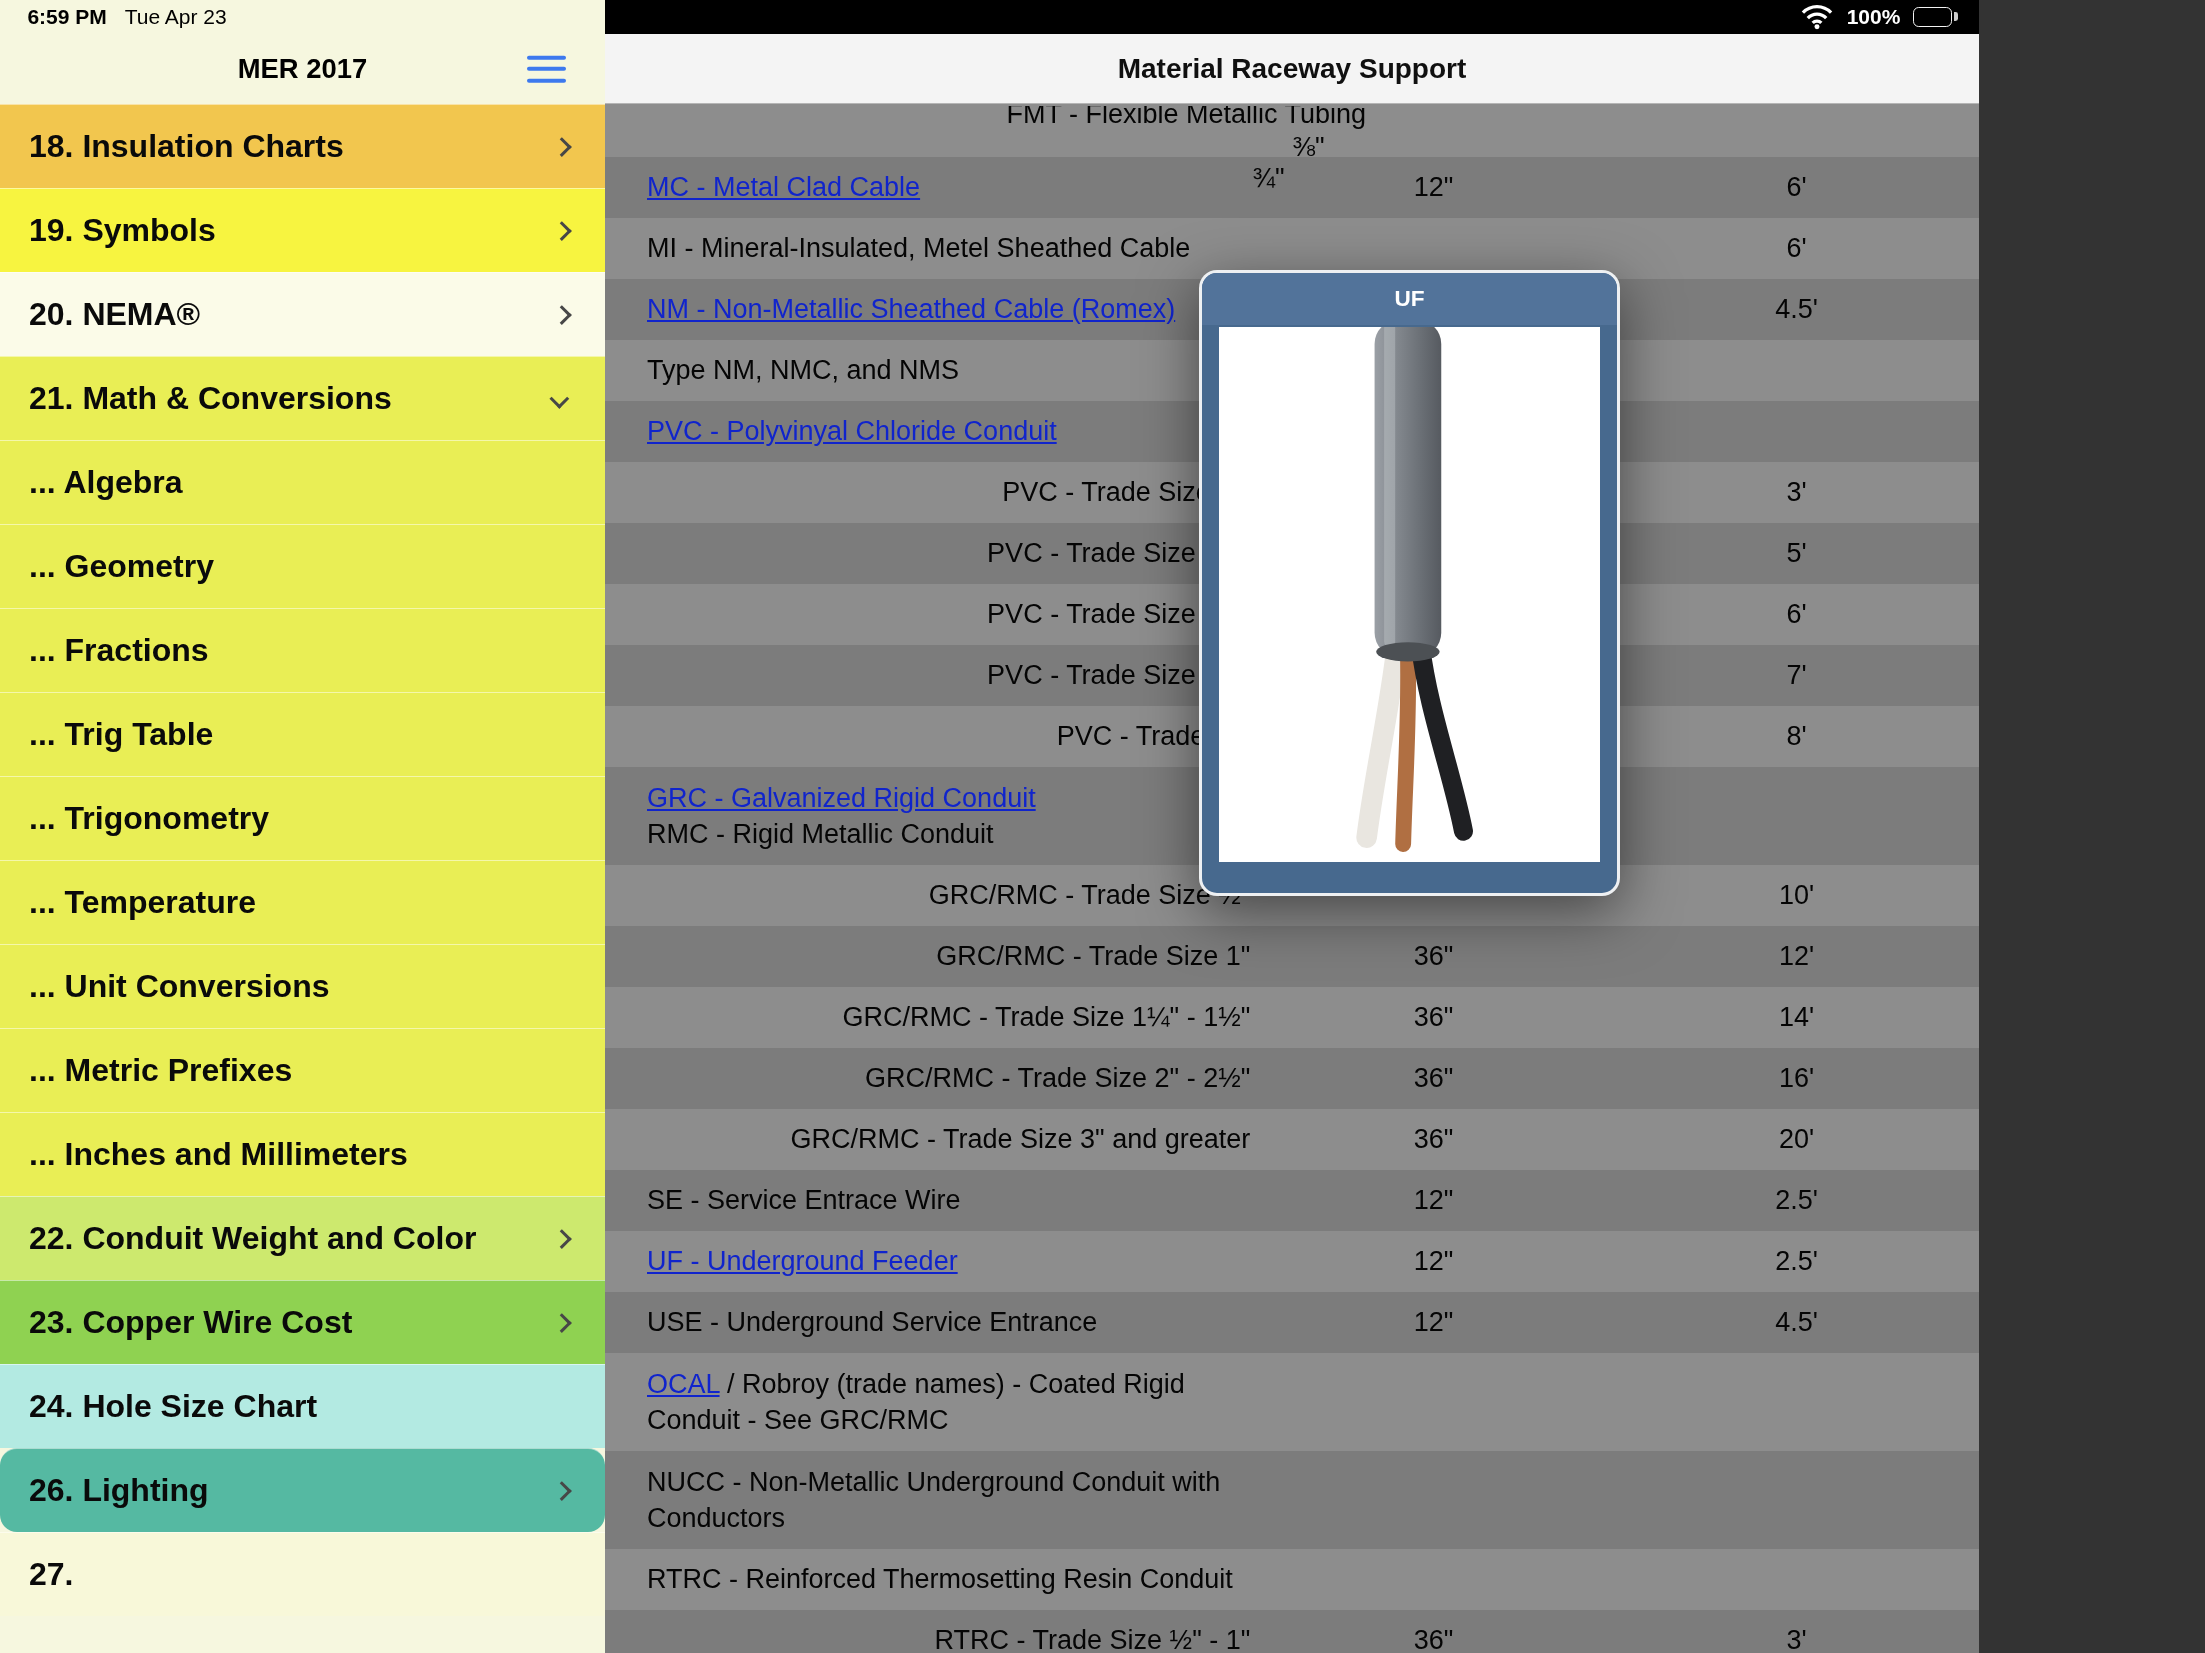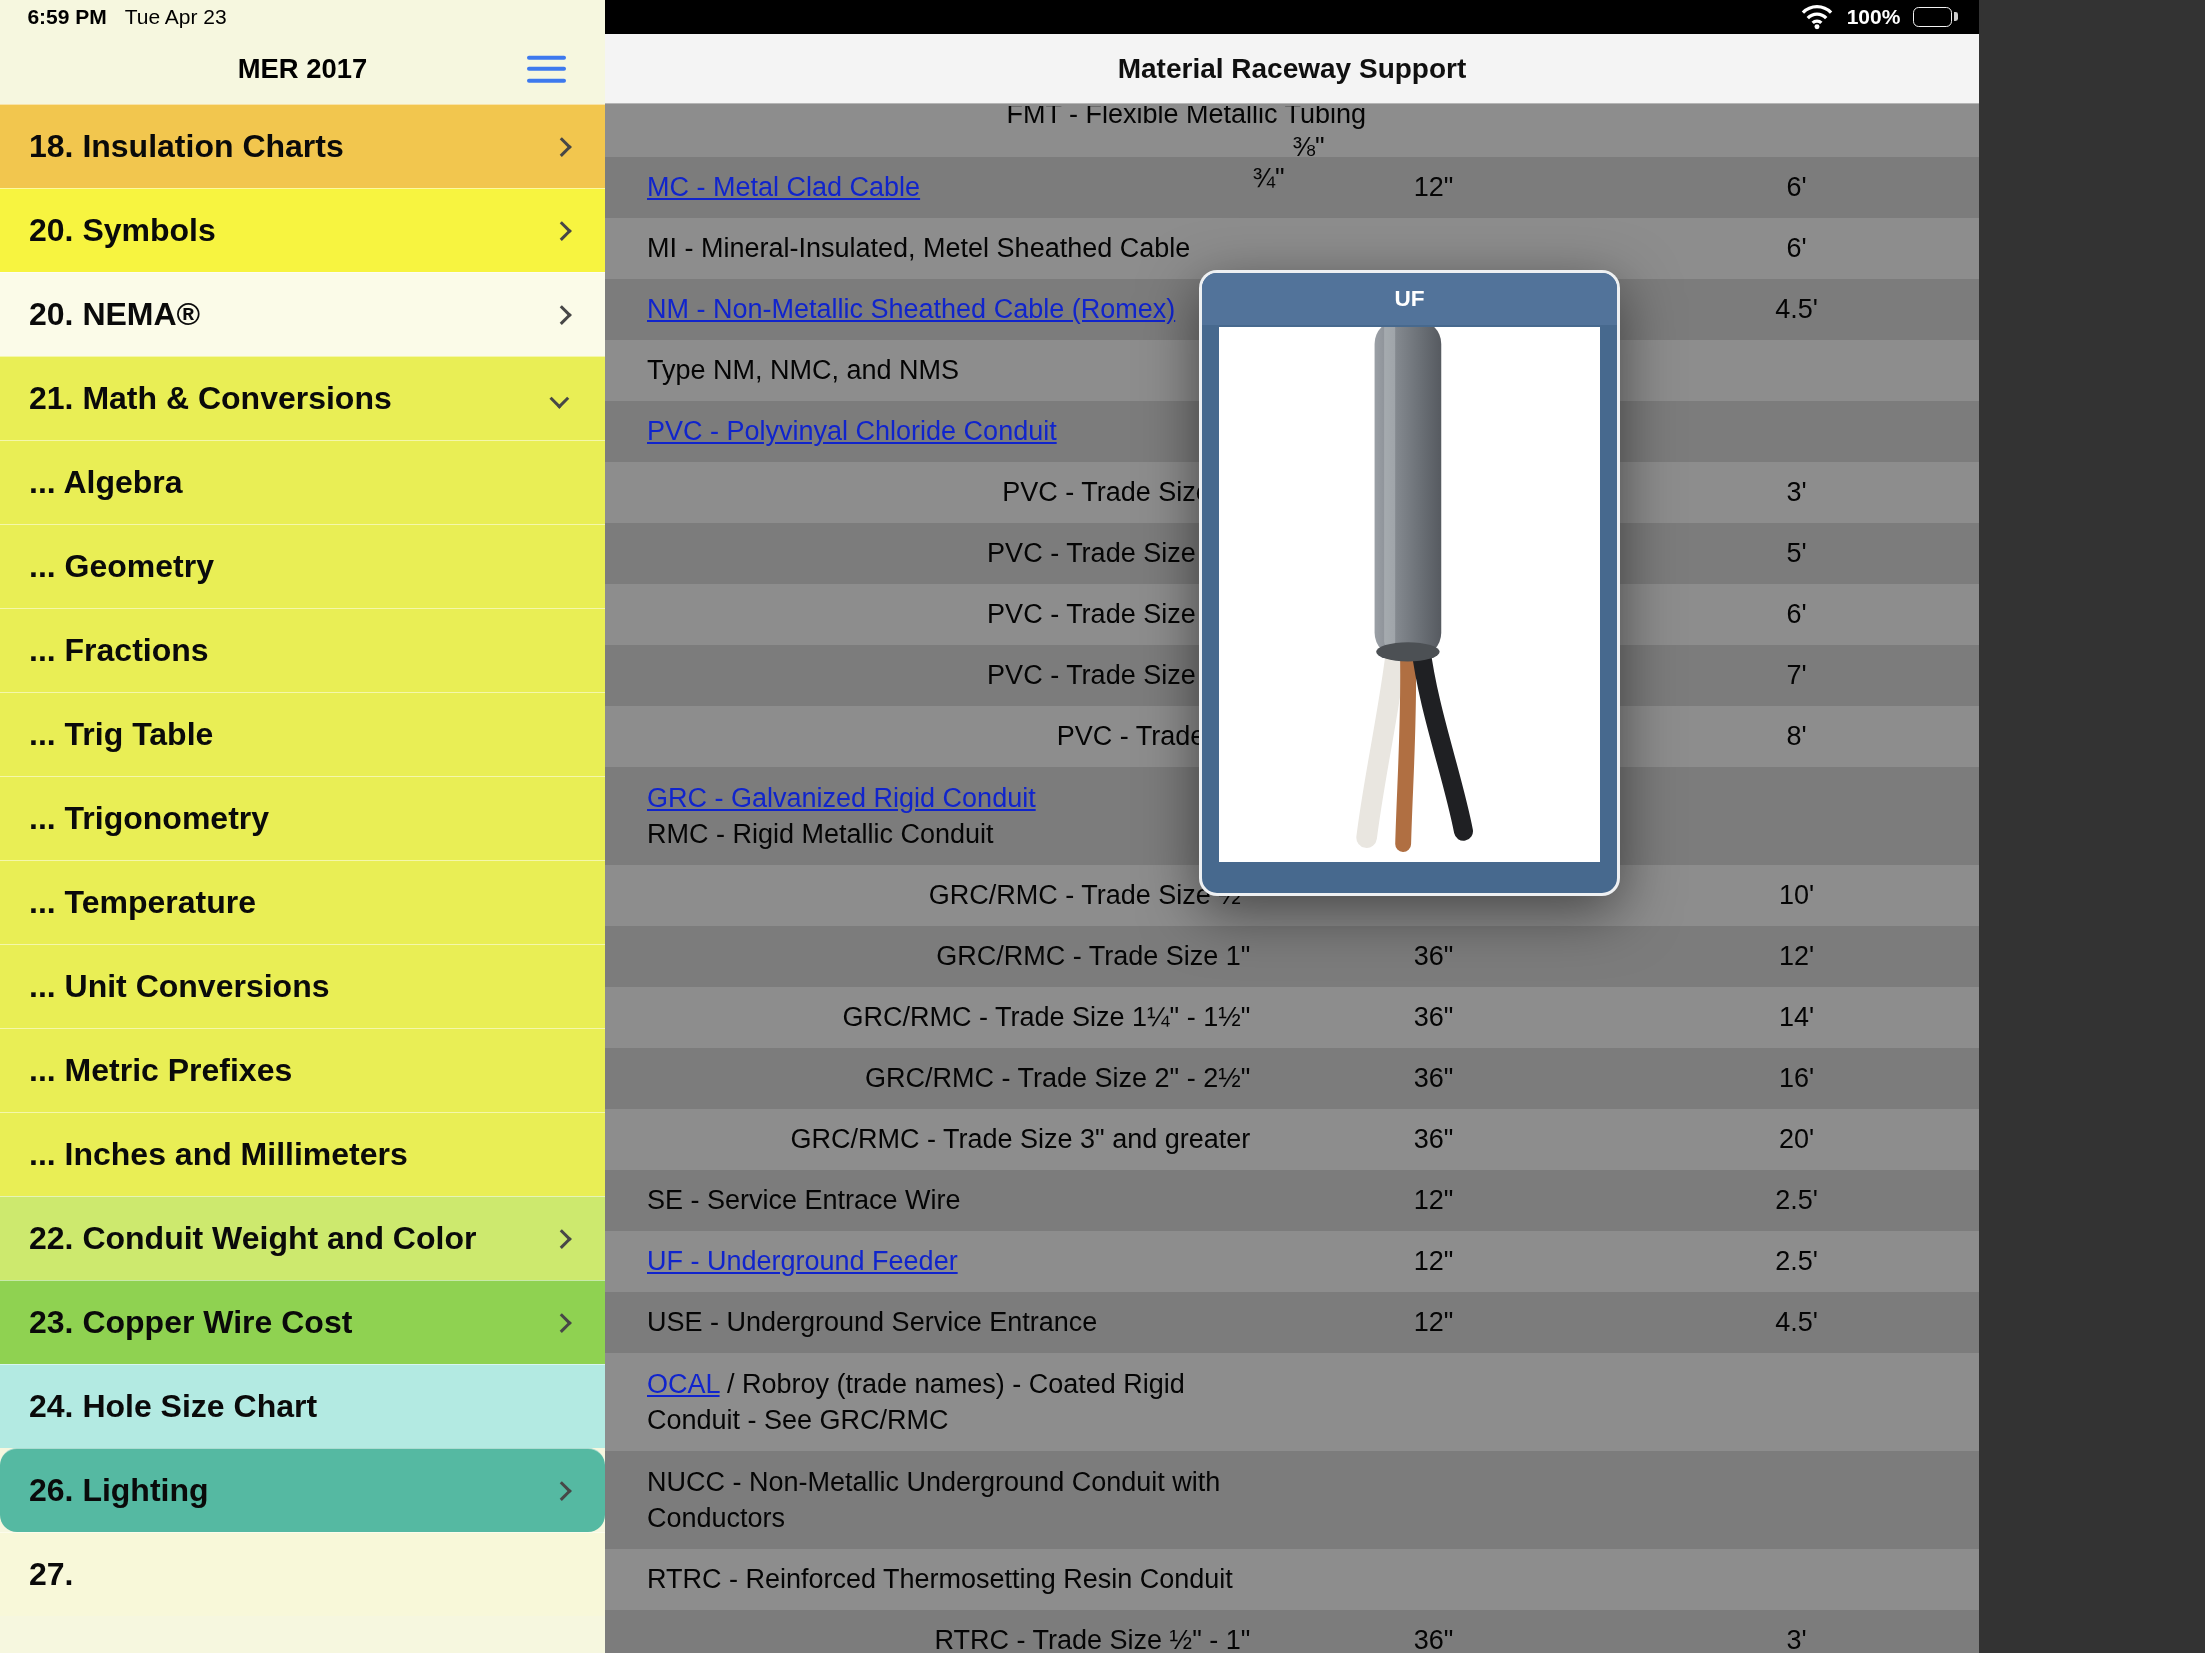--- a/index.html
+++ b/index.html
@@ -106,21 +106,21 @@
         <span class="bar"></span>
         <span class="bar"></span>
       </div>
     </div>
     <div class="sidebar-list" id="sidebar-list">
         <div class="sb-item" style="background: rgb(242, 198, 78);">
     <span class="sb-label">18. Insulation Charts</span>
     <span class="chev right"></span>
   </div>
         <div class="sb-item" style="background: rgb(247, 244, 64);">
-    <span class="sb-label">20. Symbols</span>
+    <span class="sb-label">19. Symbols</span>
     <span class="chev right"></span>
   </div>
         <div class="sb-item" style="background: rgb(251, 251, 232);">
     <span class="sb-label">20. NEMA®</span>
     <span class="chev right"></span>
   </div>
         <div class="sb-item" style="background: rgb(233, 238, 85);">
     <span class="sb-label">21. Math &amp; Conversions</span>
     <span class="chev down"></span>
   </div>

